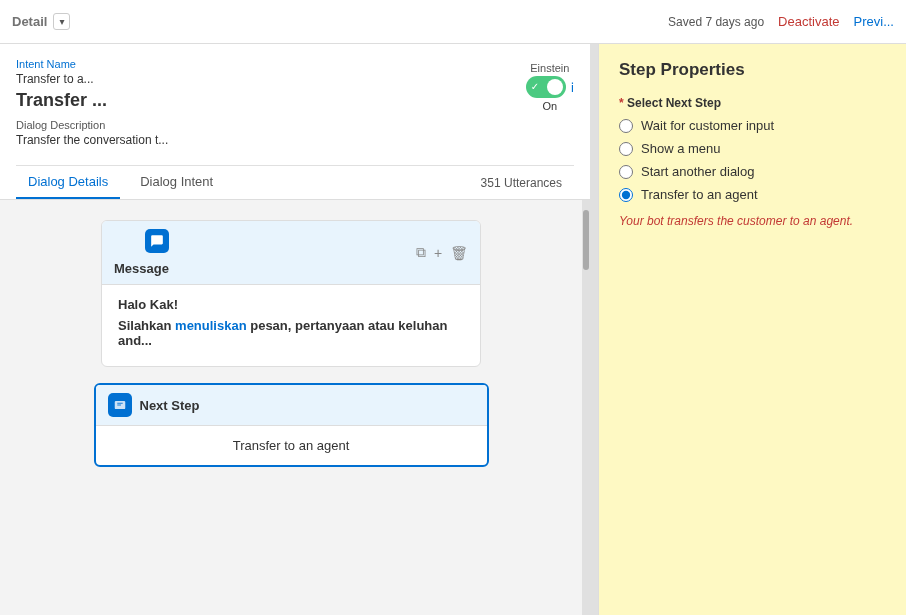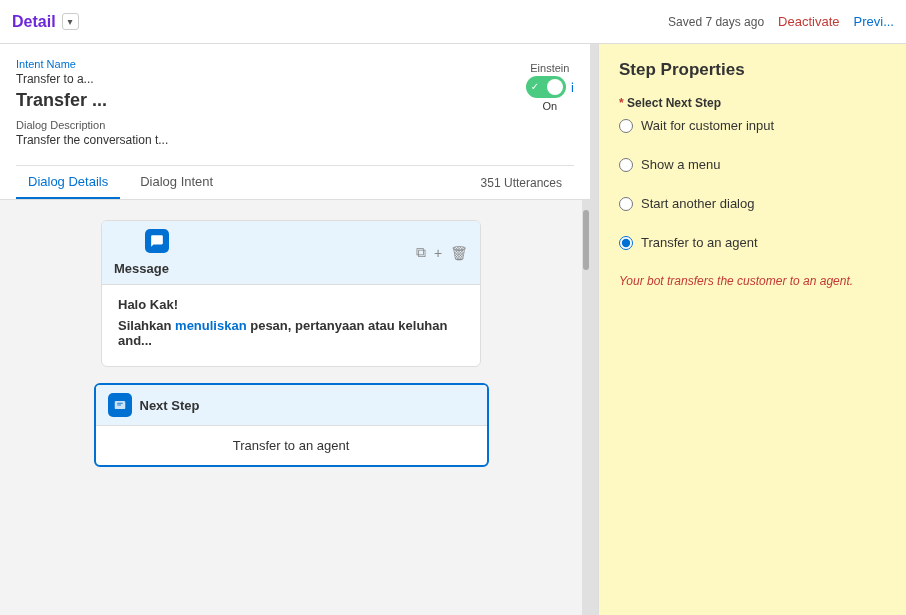--- a/index.html
+++ b/index.html
@@ -5,21 +5,21 @@
     * { box-sizing: border-box; margin: 0; padding: 0; }
     body { font-family: 'Salesforce Sans', Arial, sans-serif; font-size: 13px; background: #f3f3f3; width: 906px; height: 615px; overflow: hidden; display: flex; flex-direction: column; }
 
     
     .top-bar {
       display: flex; align-items: center; justify-content: space-between;
       background: #fff; border-bottom: 1px solid #ddd;
       padding: 0 12px; height: 44px; flex-shrink: 0;
     }
     .top-bar-left { display: flex; align-items: center; gap: 6px; }
-    .detail-label { font-weight: 600; font-size: 16px; color: #6d28d9; }
+    .detail-label { font-weight: 600; font-size: 13px; color: #737373; }
     .chevron-btn {
       background: none; border: 1px solid #ccc; border-radius: 3px;
       padding: 2px 5px; cursor: pointer; font-size: 10px; color: #555;
     }
     .top-bar-right { display: flex; align-items: center; gap: 14px; }
     .saved-text { color: #555; font-size: 12px; }
     .deactivate-btn {
       color: #c23934; font-size: 13px; background: none; border: none;
       cursor: pointer; font-weight: 500;
     }
@@ -131,21 +131,21 @@
     }
 
     
     .right-panel {
       flex: 1; background: #fef9c3; border-left: 1px solid #ddd;
       padding: 16px 20px; overflow-y: auto;
     }
     .step-props-title { font-size: 17px; font-weight: 600; color: #333; margin-bottom: 16px; }
     .select-next-step-label { font-size: 12px; font-weight: 600; color: #333; margin-bottom: 8px; }
     .select-next-step-label span { color: #c23934; }
-    .radio-group { display: flex; flex-direction: column; gap: 24px; margin-bottom: 24px; }
+    .radio-group { display: flex; flex-direction: column; gap: 8px; margin-bottom: 12px; }
     .radio-item { display: flex; align-items: center; gap: 8px; }
     .radio-input { width: 14px; height: 14px; accent-color: #0070d2; cursor: pointer; }
     .radio-label { font-size: 13px; color: #333; }
     .transfer-note {
       font-size: 12px; color: #c23934; font-style: italic; margin-top: 8px;
     }
   </style>
 </head>
 <body>
 

